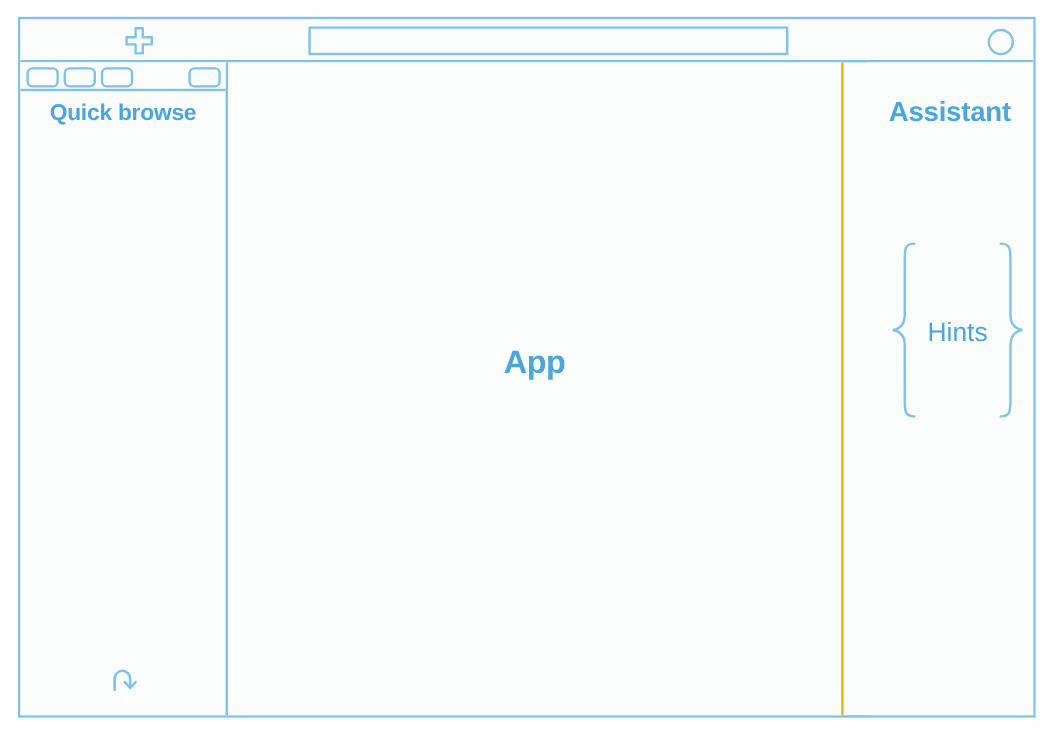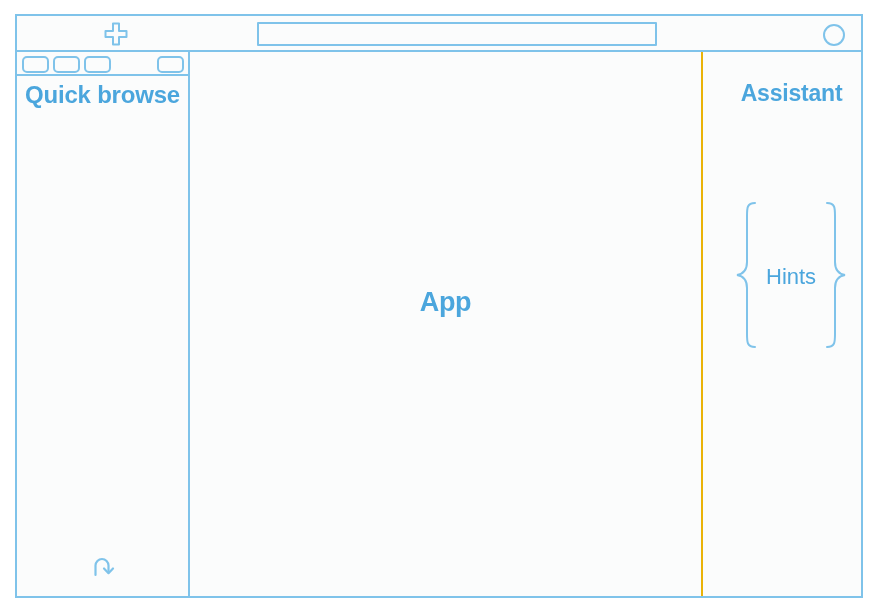--- a/index.html
+++ b/index.html
@@ -126,21 +126,21 @@
   .chip-3 { left: 67px; }
   .chip-4 { left: 140px; }
 
   .sidebar-heading {
     position: absolute;
     left: 0;
     right: 0;
     top: 27px;
     text-align: center;
     color: #4ba6dd;
-    font-size: 24px;
+    font-size: 19px;
     font-weight: bold;
     line-height: 31px;
     letter-spacing: -0.2px;
   }
 
   .sidebar-footer-icon {
     position: absolute;
     left: 72px;
     bottom: 14px;
     width: 32px;
@@ -198,21 +198,21 @@
   }
 
   .hints-block {
     position: absolute;
     left: 12px;
     right: 6px;
     top: 150px;
     height: 150px;
     display: flex;
     align-items: center;
-    justify-content: flex-start;
+    justify-content: flex-end;
   }
 
   .brace { flex: 0 0 auto; display: block; }
 
   .hints-label {
     color: #4ba6dd;
     font-size: 22px;
     font-weight: normal;
     padding: 0 6px;
     letter-spacing: 0px;

